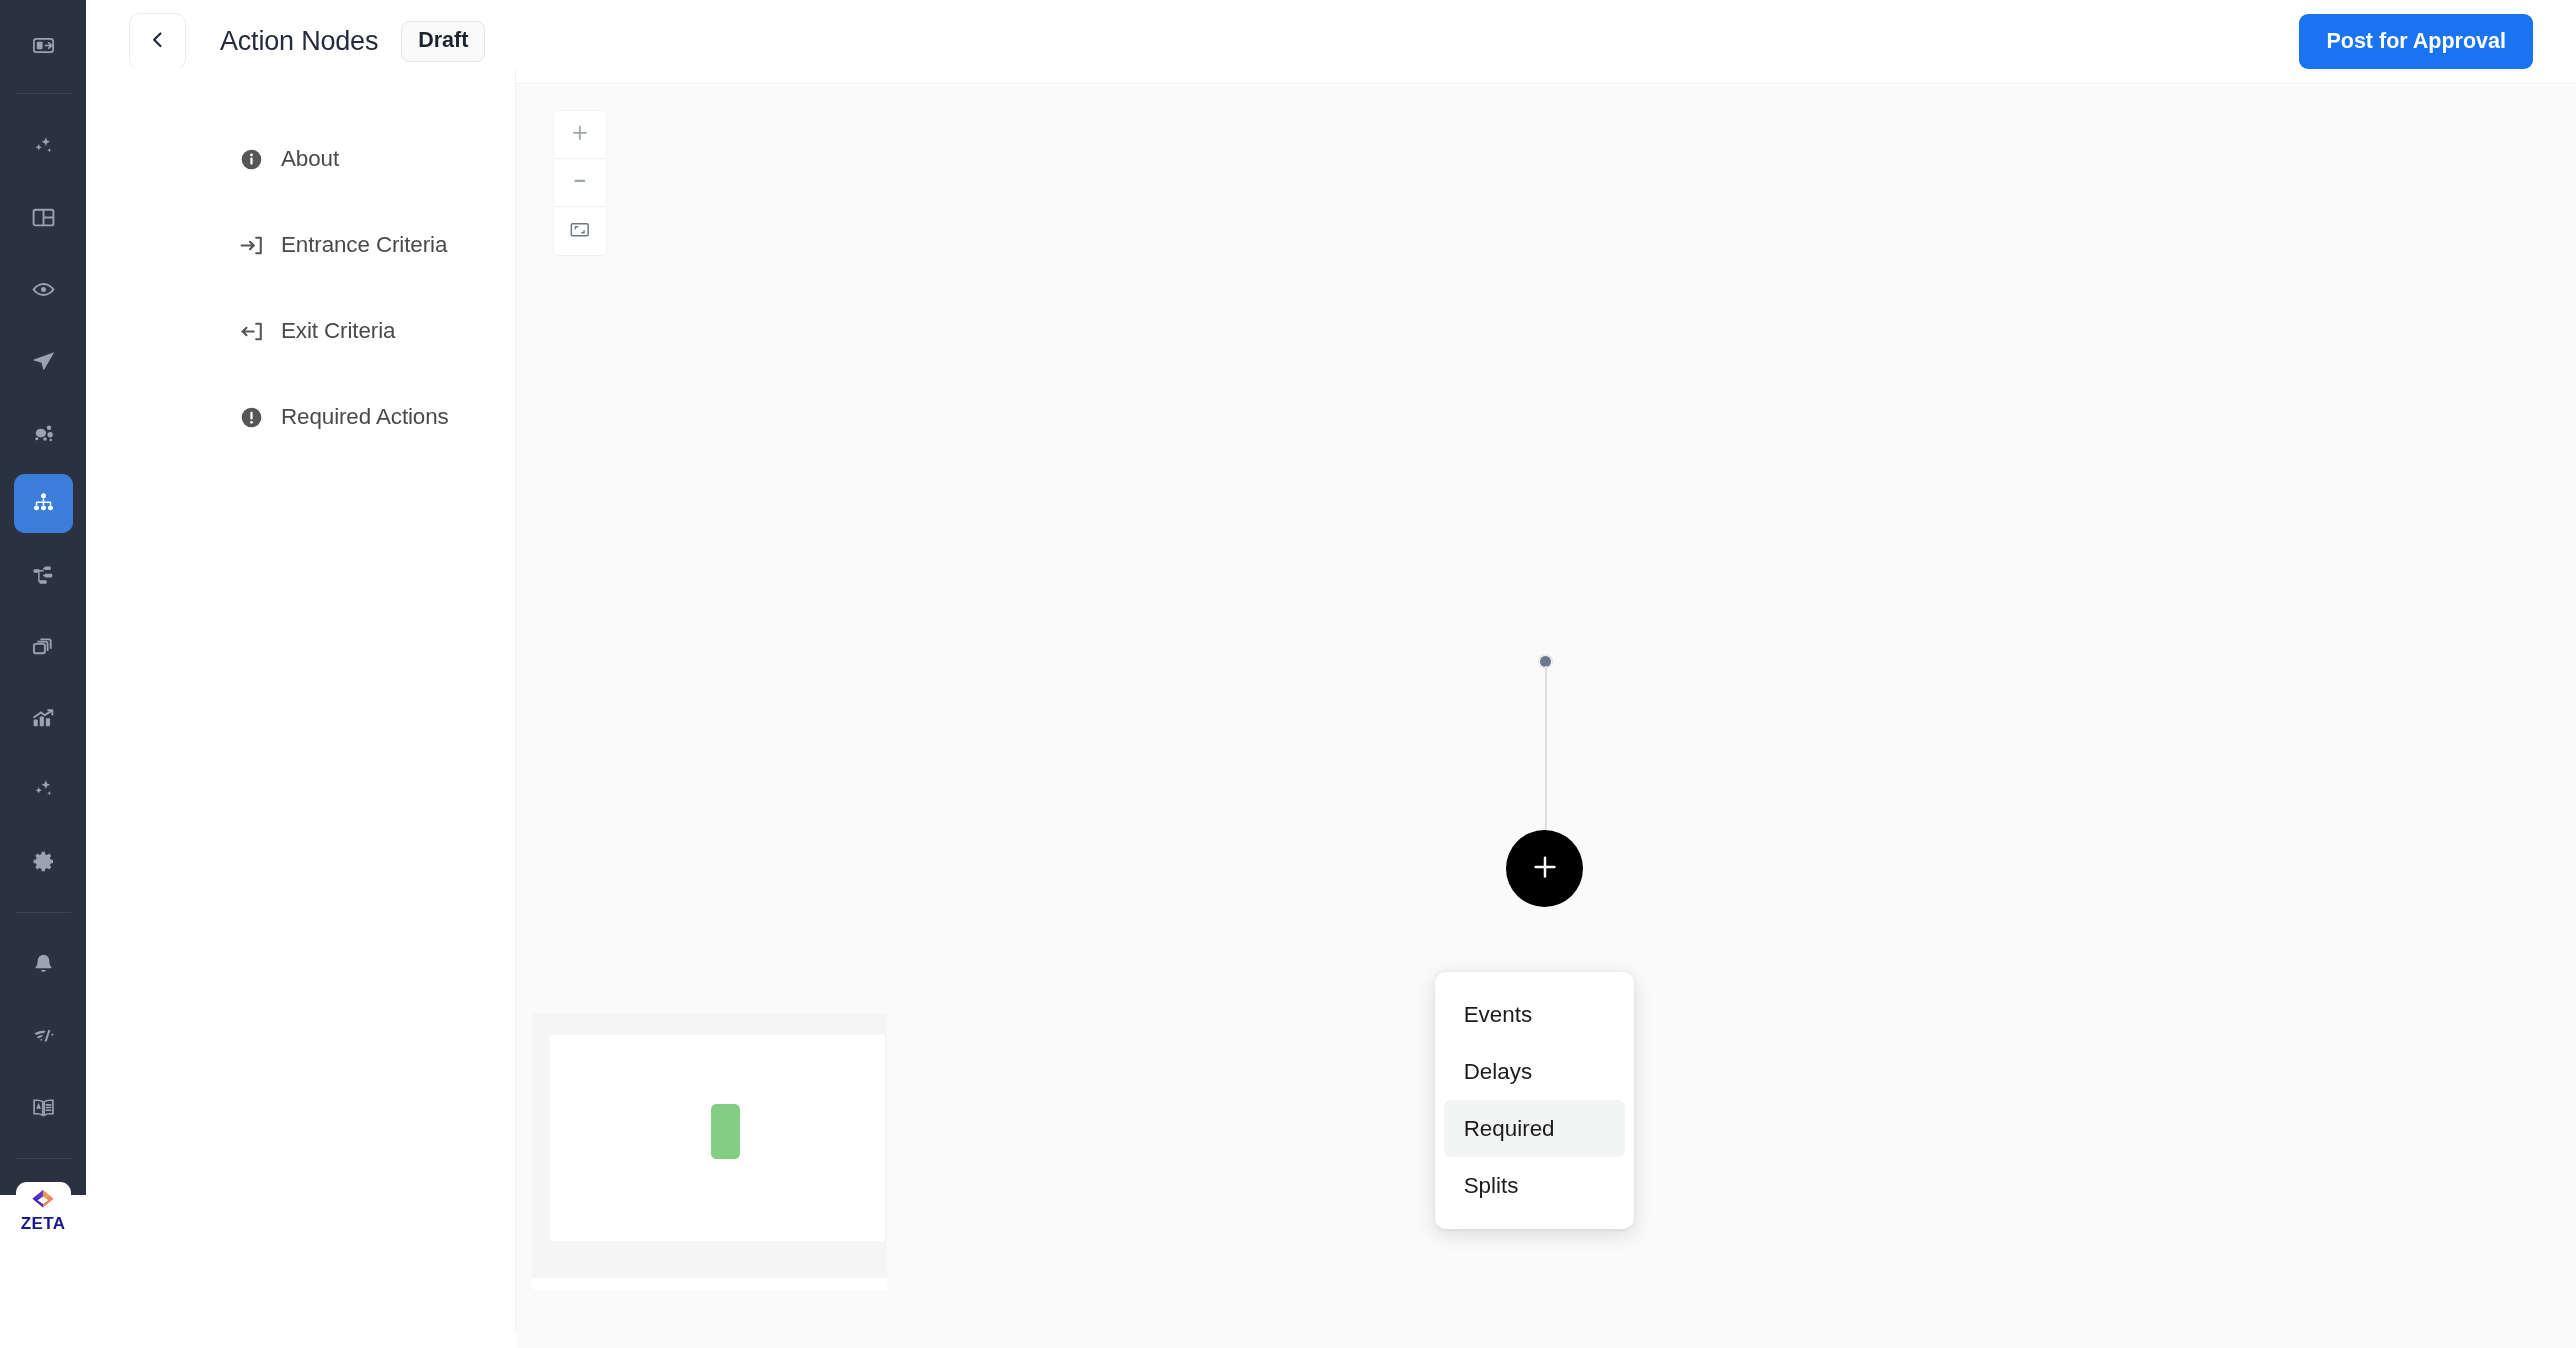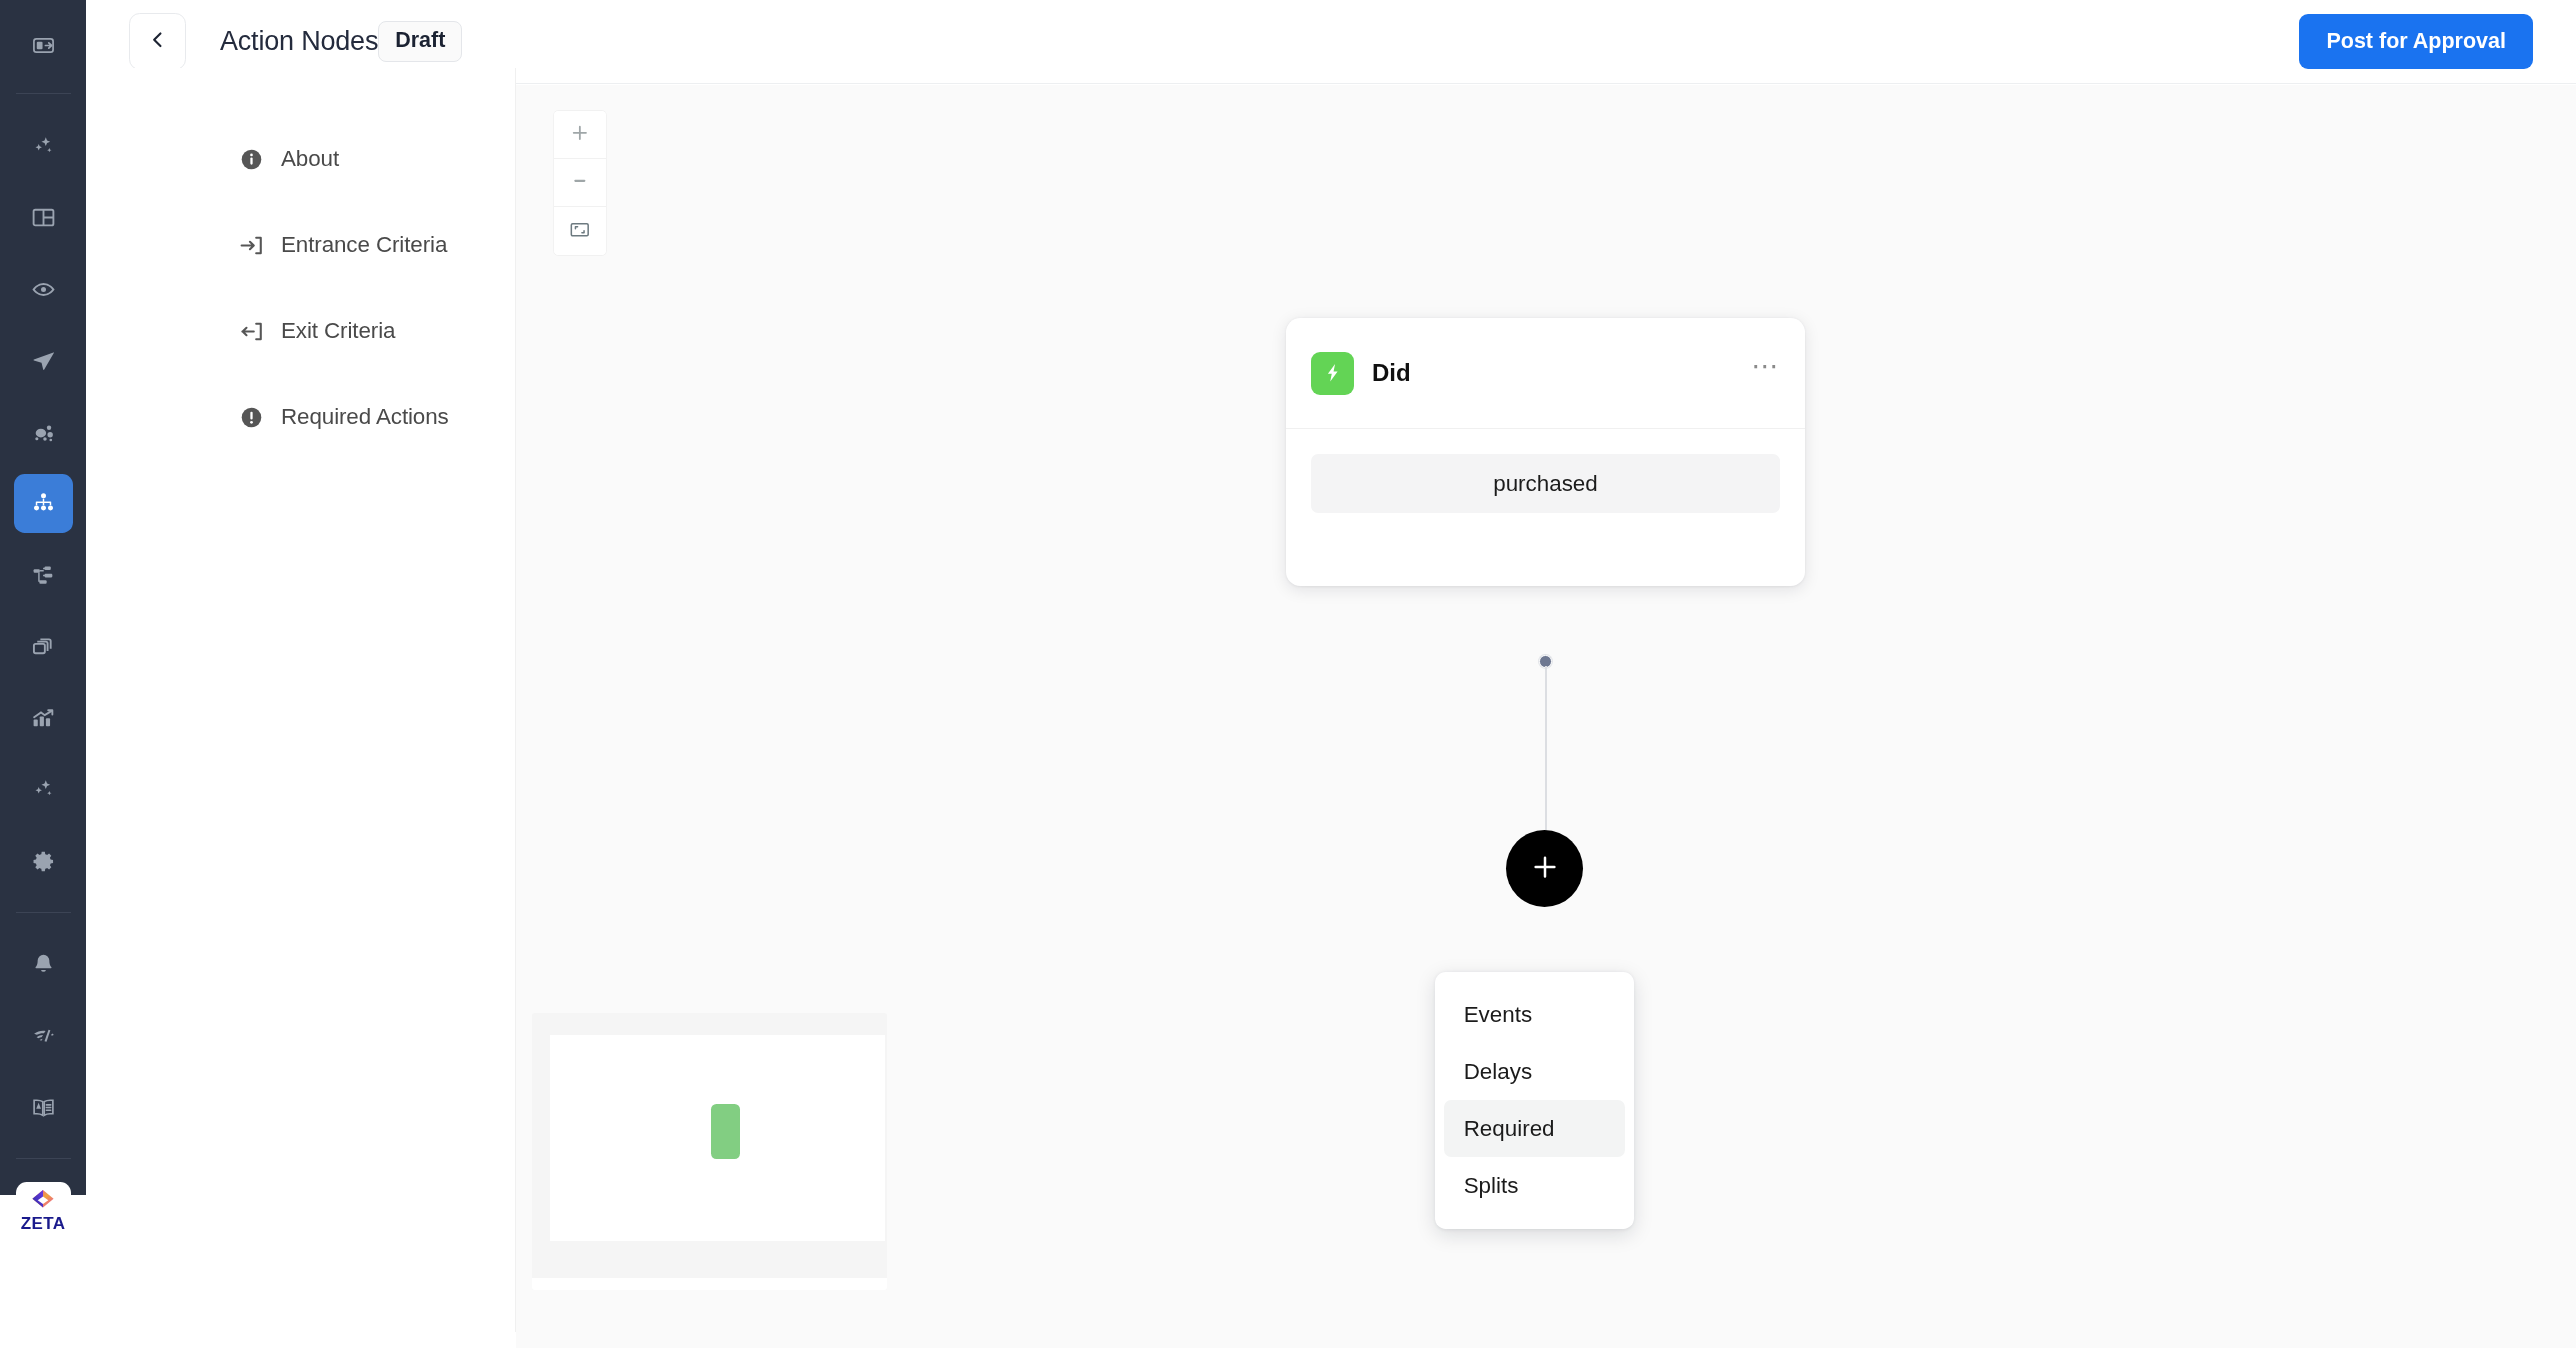--- a/index.html
+++ b/index.html
@@ -56,20 +56,21 @@
     background: #ffffff;
     display: flex; align-items: center; justify-content: center;
     color: #1D2433;
   }
   .page-title {
     margin-left: 34px;
     font-size: 27px; font-weight: normal; color: #242B3D;
     letter-spacing: -0.2px;
   }
   .status-chip {
+    margin-left: 23px;
     padding: 8px 16px 9px 16px;
     border: 0.9px solid #E4E6EA; border-radius: 8px;
     background: #FAFAFA;
     font-size: 21.5px; font-weight: bold; color: #1B2232;
     line-height: 1;
   }
   .header-spacer { flex: 1 1 auto; }
   .primary-btn {
     margin-right: 43px;
     background: #1A73F0; color: #ffffff;
@@ -506,35 +507,20 @@
       <div class="zoom-btn">
         <span>
           <svg width="21.5" height="21.5" viewBox="0 0 24 24" fill="none" stroke="#6D7A80" stroke-width="1.7" stroke-linecap="round" stroke-linejoin="round">
             <rect x="2.6" y="5.2" width="18.8" height="13.6" rx="1.4"></rect>
             <path d="M9.6 8.6H7.2v2.4M14.4 15.4h2.4V13"></path>
           </svg>
         </span>
       </div>
     </div>
 
-    <div class="node-card">
-      <div class="node-head">
-        <div class="node-badge">
-          <svg width="21.5" height="21.5" viewBox="0 0 24 24" fill="#ffffff">
-            <path d="M14.6 2.2 6.6 13.1h4.3L9.2 21.8l8.2-11.2h-4.5z"></path>
-          </svg>
-        </div>
-        <div class="node-title">Did</div>
-        <div class="node-head-spacer"></div>
-        <div class="node-menu">⋯</div>
-      </div>
-      <div class="node-body">
-        <div class="node-pill">purchased</div>
-      </div>
-    </div>
 
     <div class="conn-dot"></div>
     <div class="conn-line"></div>
 
     <div class="plus-btn">
       <span>
         <svg width="30" height="30" viewBox="0 0 24 24" fill="none" stroke="currentColor" stroke-width="2" stroke-linecap="round">
           <path d="M12 4.5v15M4.5 12h15"></path>
         </svg>
       </span>

